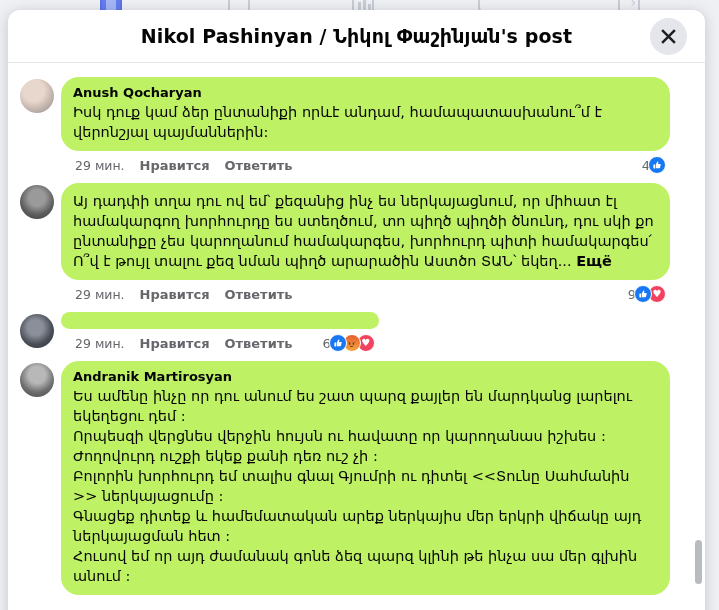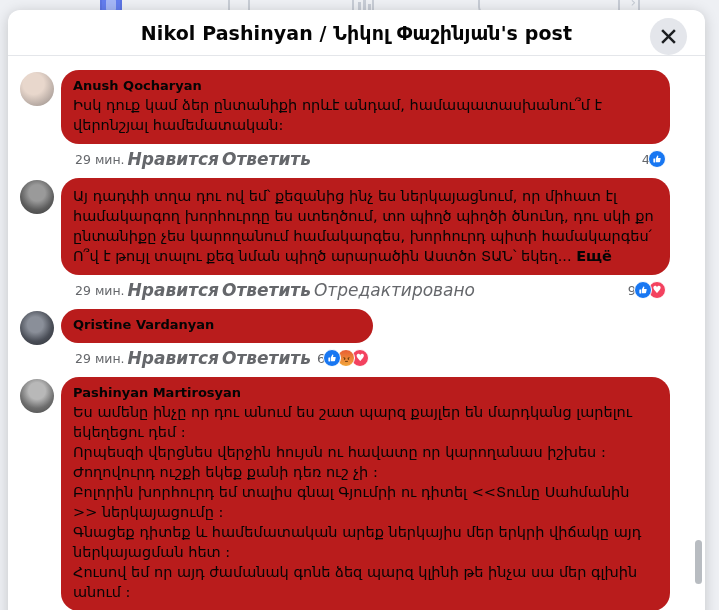--- a/index.html
+++ b/index.html
@@ -18,45 +18,45 @@
   .bg-bars span:nth-child(1){ left:4px; height:8px; }
   .bg-bars span:nth-child(2){ left:9px; height:12px; }
   .bg-bars span:nth-child(3){ left:14px; height:6px; }
   .bg-arrow::after { content:"›"; position:absolute; right:2px; top:1px; color:#c3c9d2; font-size:14px; }
   .bg-curve { border:none; border-left:2px solid #c3c9d2; border-bottom:2px solid #c3c9d2; border-radius:0 0 0 8px; }
 
   
   .modal { position:absolute; left:8px; top:10px; width:697px; height:620px;
     background:#fff; border-radius:12px 12px 0 0;
     box-shadow:0 2px 14px rgba(0,0,0,.18); }
-  .modal-header { position:relative; height:46px; display:flex; align-items:center; justify-content:center;
+  .modal-header { position:relative; height:53px; display:flex; align-items:center; justify-content:center;
     border-bottom:1px solid #e4e6ea; }
   .modal-title { font-size:19px; font-weight:bold; color:#050505; letter-spacing:.1px; }
   .close-btn { position:absolute; right:18px; top:8px; width:37px; height:37px; border-radius:50%;
     background:#e4e6eb; border:none; cursor:pointer; display:flex; align-items:center; justify-content:center; }
   .close-btn svg { width:17px; height:17px; stroke:#1c1e21; stroke-width:2.4; }
 
   
   .comments { padding:14px 12px 0 8px; }
   .comment { display:flex; align-items:flex-start; margin-bottom:7px; }
   .avatar { width:34px; height:34px; border-radius:50%; margin:2px 7px 0 4px; flex:0 0 auto; cursor:pointer; }
   .av1 { background:radial-gradient(circle at 40% 35%, #e8d7cc 0 35%, #b9aca5 70%, #8d8680); }
   .av2 { background:radial-gradient(circle at 50% 38%, #9a9a9a 0 30%, #5d5d5d 62%, #3a3a3a); }
   .av3 { background:radial-gradient(circle at 45% 40%, #8a8f99 0 28%, #4a4e57 60%, #2c2e33); }
   .av4 { background:radial-gradient(circle at 50% 35%, #b8b8b8 0 30%, #6e6e6e 62%, #454545); }
 
   .body-col { max-width:609px; }
-  .bubble { background:#b91c1c; border-radius:18px; padding:8px 12px 9px 12px; }
+  .bubble { background:#bef264; border-radius:18px; padding:8px 12px 9px 12px; }
   .author { font-size:13px; font-weight:bold; color:#050505; margin-bottom:2px; cursor:pointer; }
   .ctext { font-size:14.5px; line-height:1.38; color:#050505; white-space:pre-line; }
   .see-more { font-weight:bold; color:#050505; cursor:pointer; }
 
-  .meta { display:flex; align-items:center; gap:3px; padding:5px 4px 2px 14px; }
+  .meta { display:flex; align-items:center; gap:15px; padding:5px 4px 2px 14px; }
   .meta .time { font-size:12.5px; color:#65676b; cursor:pointer; }
-  .meta .mlink { font-size:17px; font-weight:bold; color:#65676b; text-decoration:none; cursor:pointer;font-style:italic; }
+  .meta .mlink { font-size:13px; font-weight:bold; color:#65676b; text-decoration:none; cursor:pointer; }
   .meta .mlink.plain { font-weight:normal; }
   .meta .spacer { flex:1; }
 
   .rx-pill { display:flex; align-items:center; cursor:pointer; }
   .rx-count { font-size:13px; color:#65676b; margin-right:2px; }
   .rx { width:18px; height:18px; border-radius:50%; display:flex; align-items:center; justify-content:center;
     border:1.5px solid #fff; margin-left:-4px; position:relative; }
   .rx:first-of-type { margin-left:0; z-index:3; }
   .rx.like { background:#1877f2; z-index:3; }
   .rx.angry { background:linear-gradient(180deg,#e85d32 0%,#f2a73b 100%); z-index:2; }
@@ -94,21 +94,21 @@
     </button>
   </div>
 
   <div class="comments">
 
     <div class="comment">
       <div class="avatar av1"></div>
       <div class="body-col">
         <div class="bubble">
           <div class="author">Anush Qocharyan</div>
-          <div class="ctext">Իսկ դուք կամ ձեր ընտանիքի որևէ անդամ, համապատասխանու՞մ է վերոնշյալ համեմատական:</div>
+          <div class="ctext">Իսկ դուք կամ ձեր ընտանիքի որևէ անդամ, համապատասխանու՞մ է վերոնշյալ պայմաններին:</div>
         </div>
         <div class="meta">
           <span class="time">29 мин.</span>
           <a class="mlink">Нравится</a>
           <a class="mlink">Ответить</a>
           <span class="spacer"></span>
           <span class="rx-pill">
             <span class="rx-count">4</span>
             <span class="rx like">
                 <svg viewBox="0 0 16 16">
@@ -123,40 +123,38 @@
     <div class="comment">
       <div class="avatar av2"></div>
       <div class="body-col">
         <div class="bubble">
           <div class="ctext"><span>Այ դադփի տղա դու ով եմ՝ քեզանից ինչ ես ներկայացնում, որ միհատ էլ համակարգող խորհուրդը ես ստեղծում, տո պիղծ պիղծի ծնունդ, դու սկի քո ընտանիքը չես կարողանում համակարգես, խորհուրդ պիտի համակարգես՛ Ո՞վ է թույլ տալու քեզ նման պիղծ արարածին Աստծո ՏԱՆ՝ եկեղ...</span> <span class="see-more">Ещё</span></div>
         </div>
         <div class="meta">
           <span class="time">29 мин.</span>
           <a class="mlink">Нравится</a>
           <a class="mlink">Ответить</a>
-          <a class="mlink plain">Отредактировано</a>
           <span class="spacer"></span>
           <span class="rx-pill">
             <span class="rx-count">9</span>
             <span class="rx like">
                 <svg viewBox="0 0 16 16">
                   <path d="M5 7.3v6.2H2.9c-.4 0-.7-.3-.7-.7V8c0-.4.3-.7.7-.7H5zm1.1 6.2V7.4c0-.2.1-.4.2-.6l2.1-3.9c.2-.3.5-.5.8-.5.6 0 1 .4 1 1v.3L9.6 6.2h3.5c.6 0 1 .5.9 1.1l-1.2 5.1c-.1.5-.5.8-1 .8H6.1z"></path>
                 </svg>
               </span>
             <span class="rx love"></span>
           </span>
         </div>
       </div>
     </div>
 
     <div class="comment">
       <div class="avatar av3"></div>
       <div class="body-col">
         <div class="bubble">
-          <div class="author">Qristine Vardanyan</div>
         </div>
         <div class="meta">
           <span class="time">29 мин.</span>
           <a class="mlink">Нравится</a>
           <a class="mlink">Ответить</a>
           <span class="spacer"></span>
           <span class="rx-pill">
             <span class="rx-count">6</span>
             <span class="rx like">
                 <svg viewBox="0 0 16 16">
@@ -174,21 +172,21 @@
             <span class="rx love"></span>
           </span>
         </div>
       </div>
     </div>
 
     <div class="comment">
       <div class="avatar av4"></div>
       <div class="body-col">
         <div class="bubble">
-          <div class="author">Pashinyan Martirosyan</div>
+          <div class="author">Andranik Martirosyan</div>
           <div class="ctext">Ես ամենը ինչը որ դու անում ես շատ պարզ քայլեր են մարդկանց լարելու եկեղեցու դեմ :
 Որպեսզի վերցնես վերջին հույսն ու հավատը որ կարողանաս իշխես :
 Ժողովուրդ ուշքի եկեք քանի դեռ ուշ չի :
 Բոլորին խորհուրդ եմ տալիս գնալ Գյումրի ու դիտել &lt;&lt;Տունը Սահմանին &gt;&gt; ներկայացումը :
 Գնացեք դիտեք և համեմատական արեք ներկայիս մեր երկրի վիճակը այդ ներկայացման հետ :
 Հուսով եմ որ այդ ժամանակ գոնե ձեզ պարզ կլինի թե ինչա սա մեր գլխին անում :</div>
         </div>
 
       </div>
     </div>

